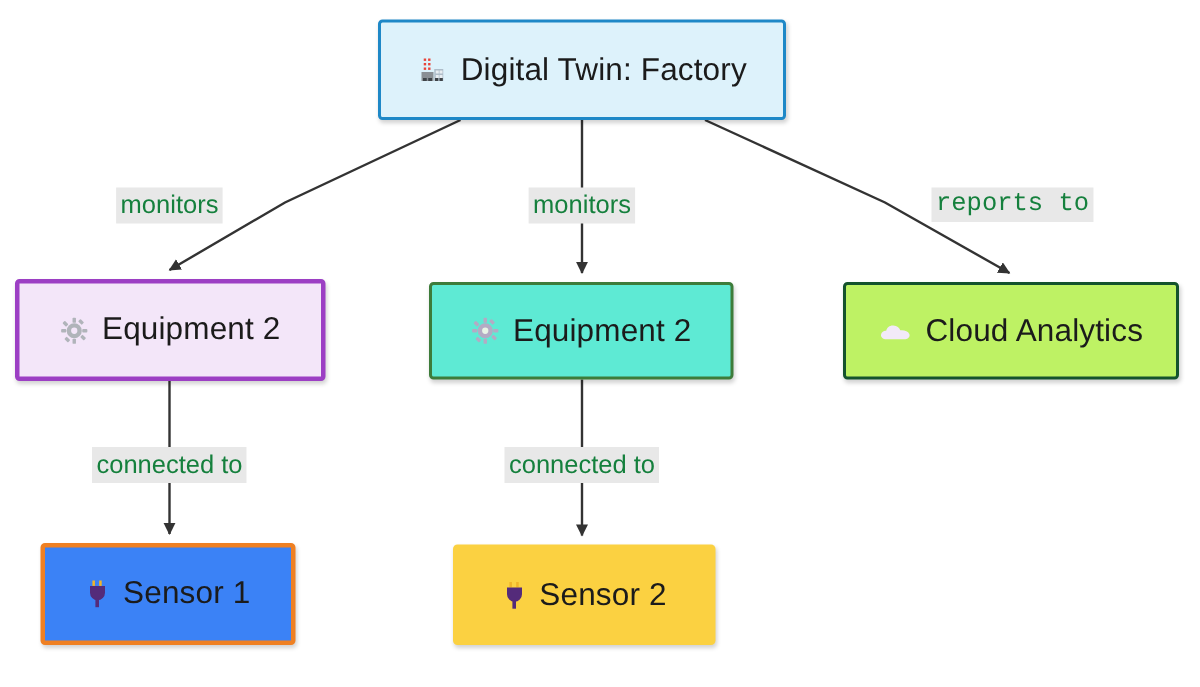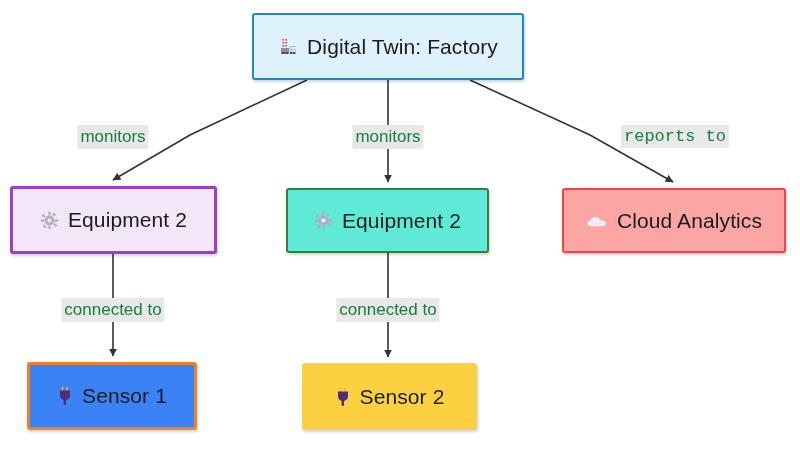--- a/index.html
+++ b/index.html
@@ -59,22 +59,22 @@
     background: #f3e6f9;
     border: 3px solid #9c3fc4;
   }
   #node-eq2 {
     left: 286px; top: 188px; width: 203px; height: 65px;
     background: #5eead4;
     border: 2px solid #3d7c3a;
   }
   #node-cloud {
     left: 562px; top: 188px; width: 224px; height: 65px;
-    background: #fca5a5;
-    border: 2px solid #ef4444;
+    background: #bef264;
+    border: 2px solid #14532d;
   }
   #node-s1 {
     left: 27px; top: 362px; width: 170px; height: 68px;
     background: #3b82f6;
     border: 3px solid #ef8023;
   }
   #node-s2 {
     left: 302px; top: 363px; width: 175px; height: 67px;
     background: #fbd141;
     border: none;

